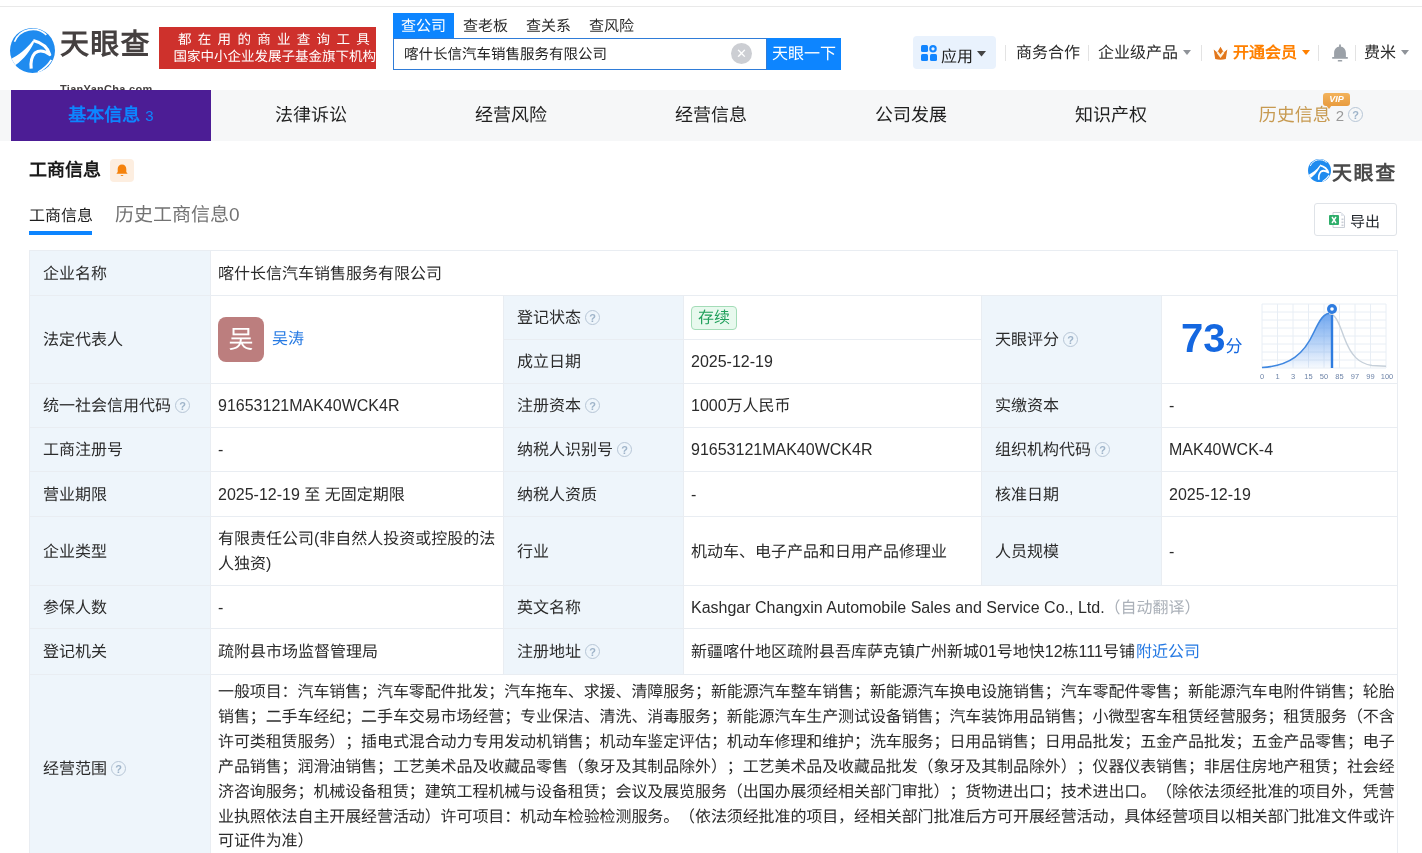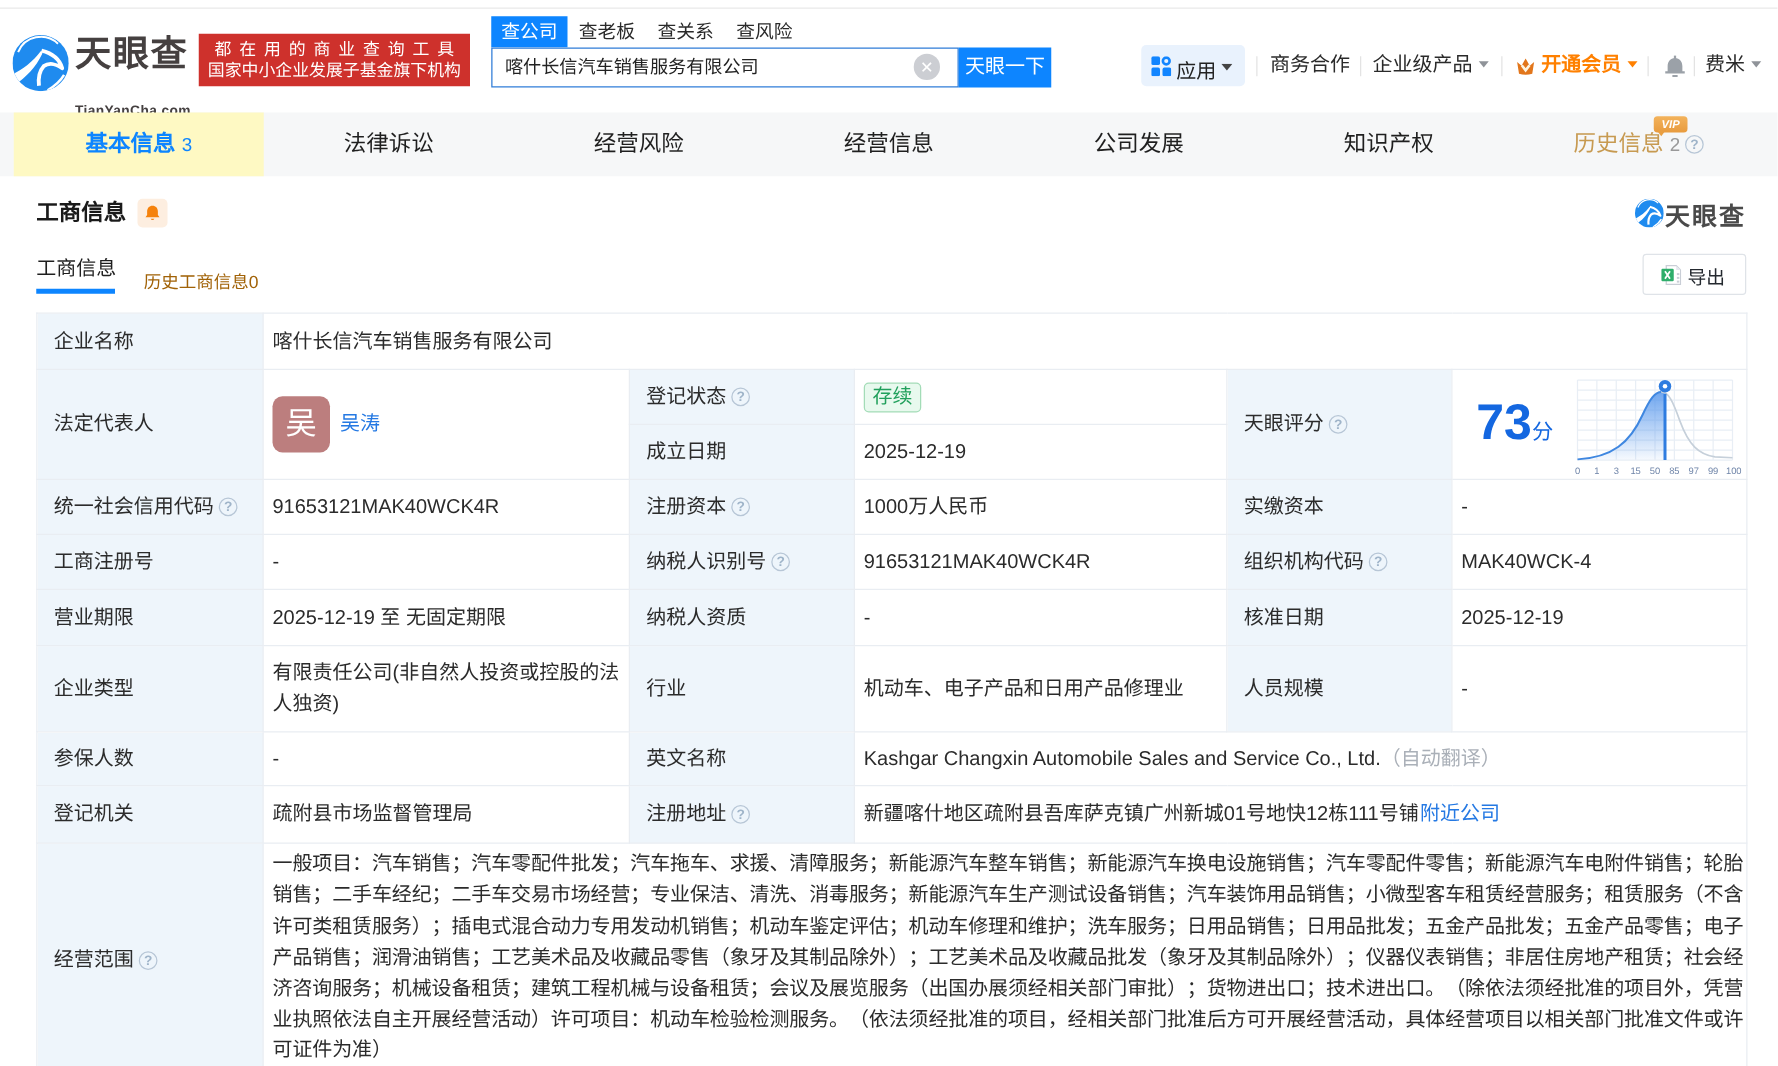--- a/index.html
+++ b/index.html
@@ -9,21 +9,21 @@
 .abs { position:absolute; }
 #topstrip { position:absolute; left:0; top:0; width:1422px; height:7px;
   background:#fff; border-bottom:1px solid #e9e9e9; }
 
 #header { position:absolute; left:0; top:9px; width:1422px; height:81px; background:#fff; }
 .logotxt { position:absolute; left:60px; top:30px; font-size:29px; font-weight:bold;
   color:#454040; letter-spacing:1.2px; line-height:1; }
 .logosub { position:absolute; left:60px; top:58px; font-size:11px; font-weight:bold;
   color:#454040; letter-spacing:0.3px; line-height:1;margin-top:26px; }
 .redbox { position:absolute; left:159px; top:27px; width:217px; height:42px;
-  background:#ce312c; color:#fff; padding-top:4px; text-align:center; }
+  background:#ce312c; color:#fff; padding-top:4px; text-align:right; }
 .redbox .l1 { font-size:13.5px; letter-spacing:6.3px; line-height:17px; white-space:nowrap; text-indent:6.3px;}
 .redbox .l2 { font-size:13.5px; line-height:17px; white-space:nowrap; }
 .stab-act { position:absolute; left:393px; top:13px; width:61px; height:25px; background:#0d85ff;
   color:#fff; font-size:15px; text-align:center; line-height:25px; }
 .stab { position:absolute; top:13px; height:25px; color:#2a2a2a; font-size:15px; line-height:25px; }
 #searchbox { position:absolute; left:393px; top:38px; width:374px; height:32px;
   border:1px solid #2f7cd8; background:#fff; }
 #searchtxt { position:absolute; left:404px; top:44px; font-size:14.5px; color:#222; line-height:20px; }
 #clearbtn { position:absolute; left:731px; top:43px; width:21px; height:21px; border-radius:50%;
   background:#ccced3; color:#fff; font-size:13px; text-align:center; line-height:21px; }
@@ -36,27 +36,27 @@
 .hmenu { position:absolute; top:43px; font-size:16px; color:#2a2a2a; line-height:20px; white-space:nowrap; }
 .hsep { position:absolute; top:45px; width:1px; height:16px; background:#e3e3e3; }
 .caret { display:inline-block; width:0; height:0; border-left:4.5px solid transparent;
   border-right:4.5px solid transparent; border-top:5.5px solid #8f9399; vertical-align:middle;
   margin-left:5px; margin-top:-2px;}
 .vip-orange { color:#ff8000; font-weight:bold; }
 
 #tabbar { position:absolute; left:0; top:90px; width:1422px; height:51px; background:#f6f7f8; }
 .mtab { position:absolute; top:90px; height:51px; width:200px; text-align:center;
   font-size:18px; color:#1f1f1f; line-height:51px; white-space:nowrap; }
-.mtab-act { background:#fef9c3; color:#0d85ff; font-weight:bold; }
+.mtab-act { background:#4c1d95; color:#0d85ff; font-weight:bold; }
 
 #sectitle { position:absolute; left:29px; top:158px; font-size:18px; font-weight:bold; color:#1a1a1a; line-height:24px;}
 #bellbadge { position:absolute; left:110px; top:159px; width:24px; height:23px;
   background:#fdeee0; border-radius:4px; }
 #subtab1 { position:absolute; left:29px; top:207px; font-size:16px; color:#1f1f1f; line-height:18px; }
-#subtab2 { position:absolute; left:115px; top:216px; font-size:14px; color:#a16207; line-height:18px; }
+#subtab2 { position:absolute; left:115px; top:206px; font-size:19px; color:#737373; line-height:18px; }
 #subline { position:absolute; left:29px; top:231px; width:63px; height:4px; background:#0d85ff; }
 
 #minilogo { position:absolute; left:1308px; top:159px; }
 #minilogo .t { position:absolute; left:24px; top:-2.5px; font-size:20px; font-weight:bold; color:#4a4a4a; letter-spacing:1.6px; white-space:nowrap;}
 #exportbtn { position:absolute; left:1314px; top:203px; width:83px; height:33px;
   border:1px solid #dfe3e8; border-radius:3px; background:#fff; }
 #exportbtn .t { position:absolute; left:35px; top:6px; font-size:15px; color:#24292f; }
 
 #tbl { position:absolute; left:29px; top:250px; border-collapse:collapse; table-layout:fixed;
   width:1368px; font-size:16px; color:#2b2b2b; }

